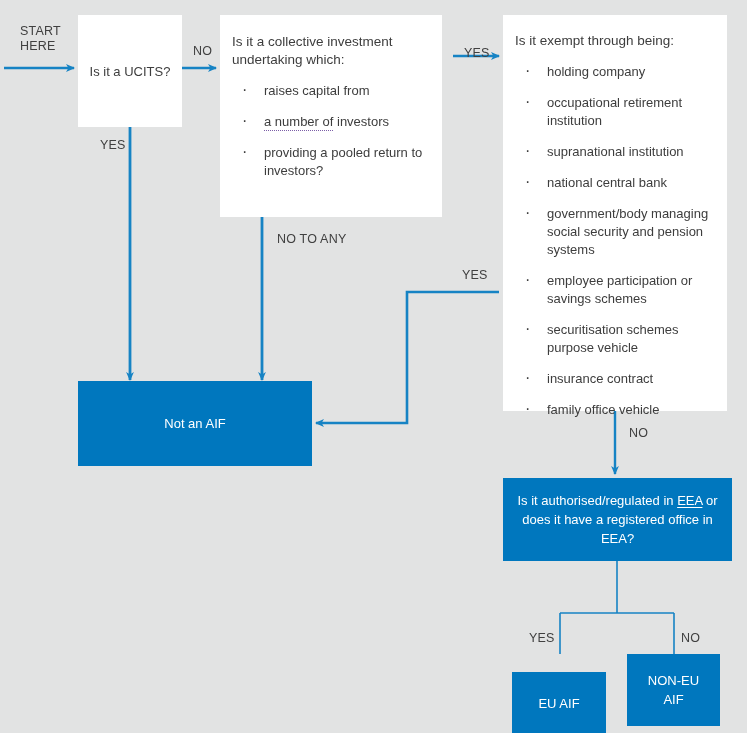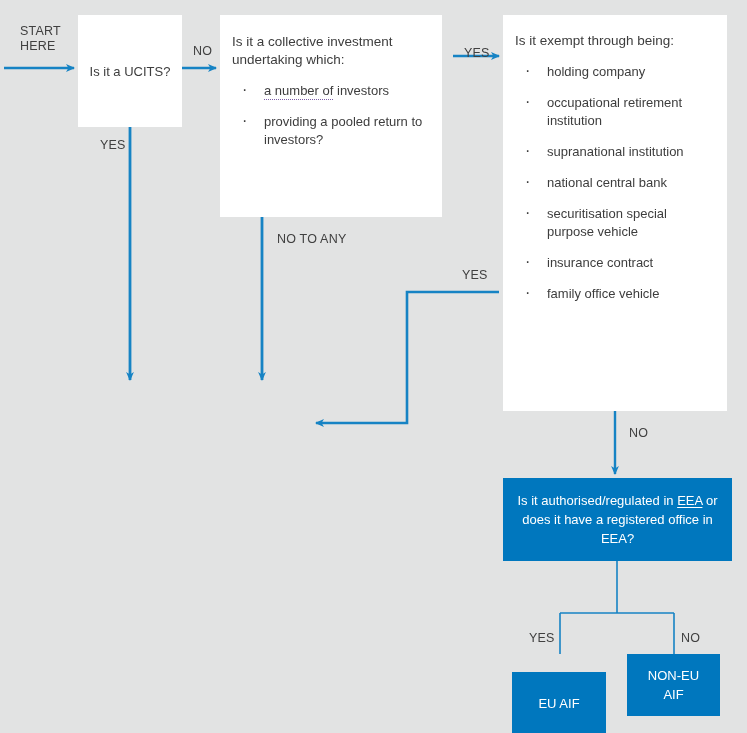--- a/index.html
+++ b/index.html
@@ -145,44 +145,50 @@
 
   <div class="label" style="left:681px; top:631px;">NO</div>
 
   <div class="node node-white center-text" style="left:78px; top:15px; width:104px; height:112px;">
     <span>Is it a UCITS?</span>
   </div>
 
   <div class="node node-white" style="left:220px; top:15px; width:222px; height:202px; padding:18px 14px 4px 12px;">
     <div class="node-title">Is it a collective investment undertaking which:</div>
     <ul class="bullets">
+      <li><span>raises capital from</span></li>
       <li><span class="dotted-link">a number of</span><span> investors</span></li>
       <li><span>providing a pooled return to investors?</span></li>
     </ul>
   </div>
 
   <div class="node node-white" style="left:503px; top:15px; width:224px; height:396px; padding:17px 12px 0 12px;">
     <div class="node-title">Is it exempt through being:</div>
     <ul class="bullets">
       <li>holding company</li>
       <li>occupational retirement institution</li>
       <li>supranational institution</li>
       <li>national central bank</li>
-      <li>securitisation special purpose vehicle</li>
+      <li>government/body managing social security and pension systems</li>
+      <li>employee participation or savings schemes</li>
+      <li>securitisation schemes purpose vehicle</li>
       <li>insurance contract</li>
       <li>family office vehicle</li>
     </ul>
   </div>
 
+  <div class="node node-blue center-text" style="left:78px; top:381px; width:234px; height:85px;">
+    <span>Not an AIF</span>
+  </div>
 
   <div class="node node-blue center-text" style="left:503px; top:478px; width:229px; height:83px; padding:0 12px;">
     <span><span>Is it authorised/regulated in </span><span class="solid-link">EEA</span><span> or does it have a registered office in EEA?</span></span>
   </div>
 
   <div class="node node-blue center-text" style="left:512px; top:672px; width:94px; height:62px;">
     <span>EU AIF</span>
   </div>
 
-  <div class="node node-blue center-text" style="left:627px; top:654px; width:93px; height:62px; padding:0 10px;">
+  <div class="node node-blue center-text" style="left:627px; top:654px; width:93px; height:72px; padding:0 10px;">
     <span>NON-EU AIF</span>
   </div>
 
 </div>
 
 </body></html>

